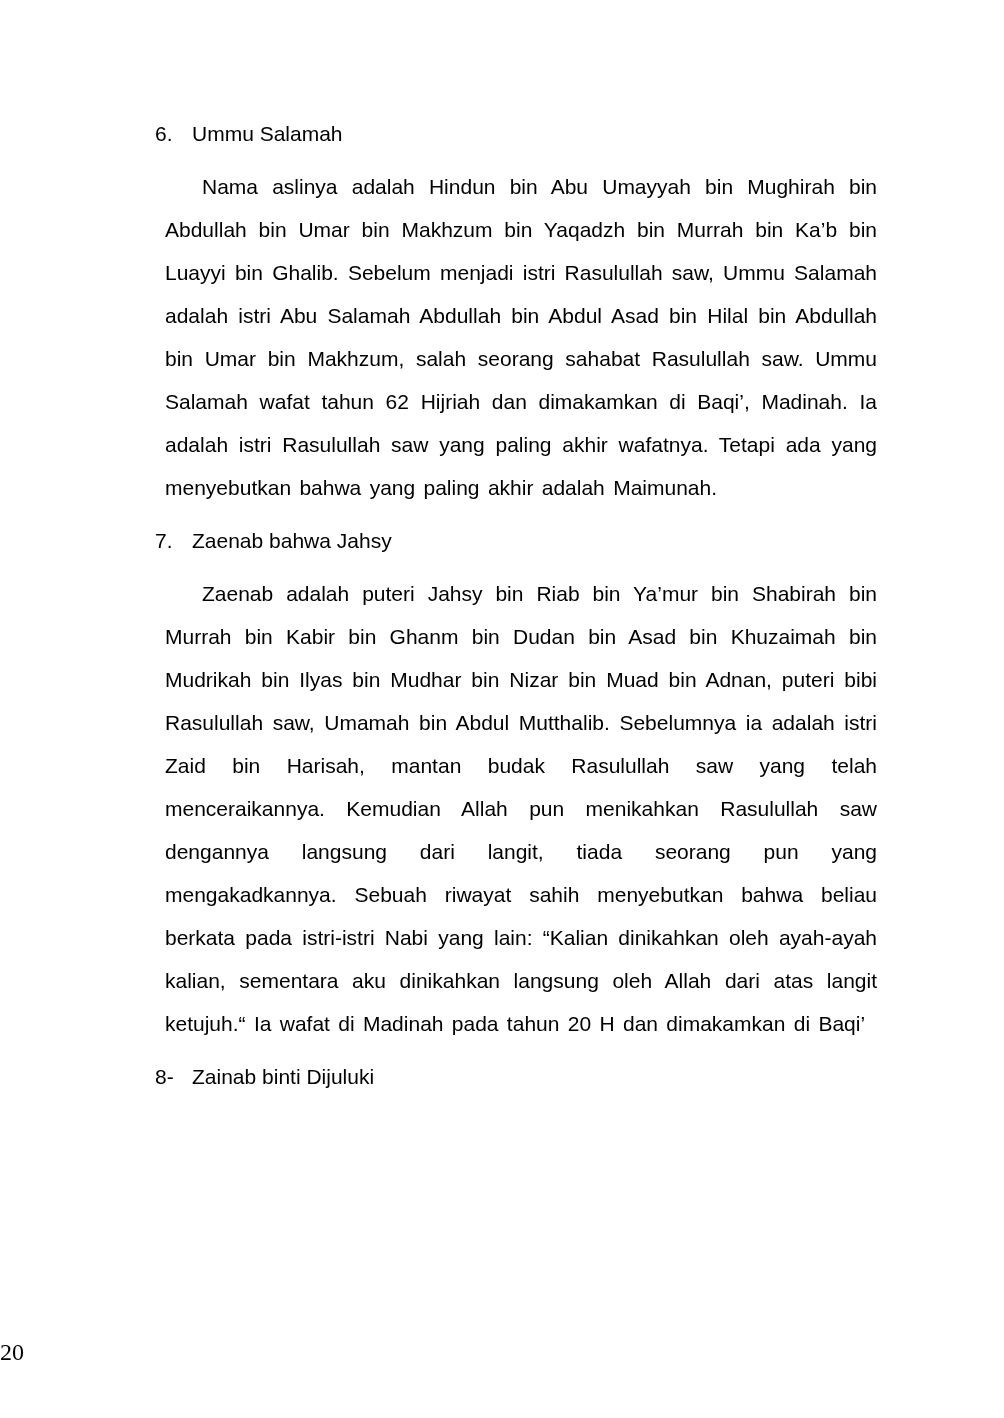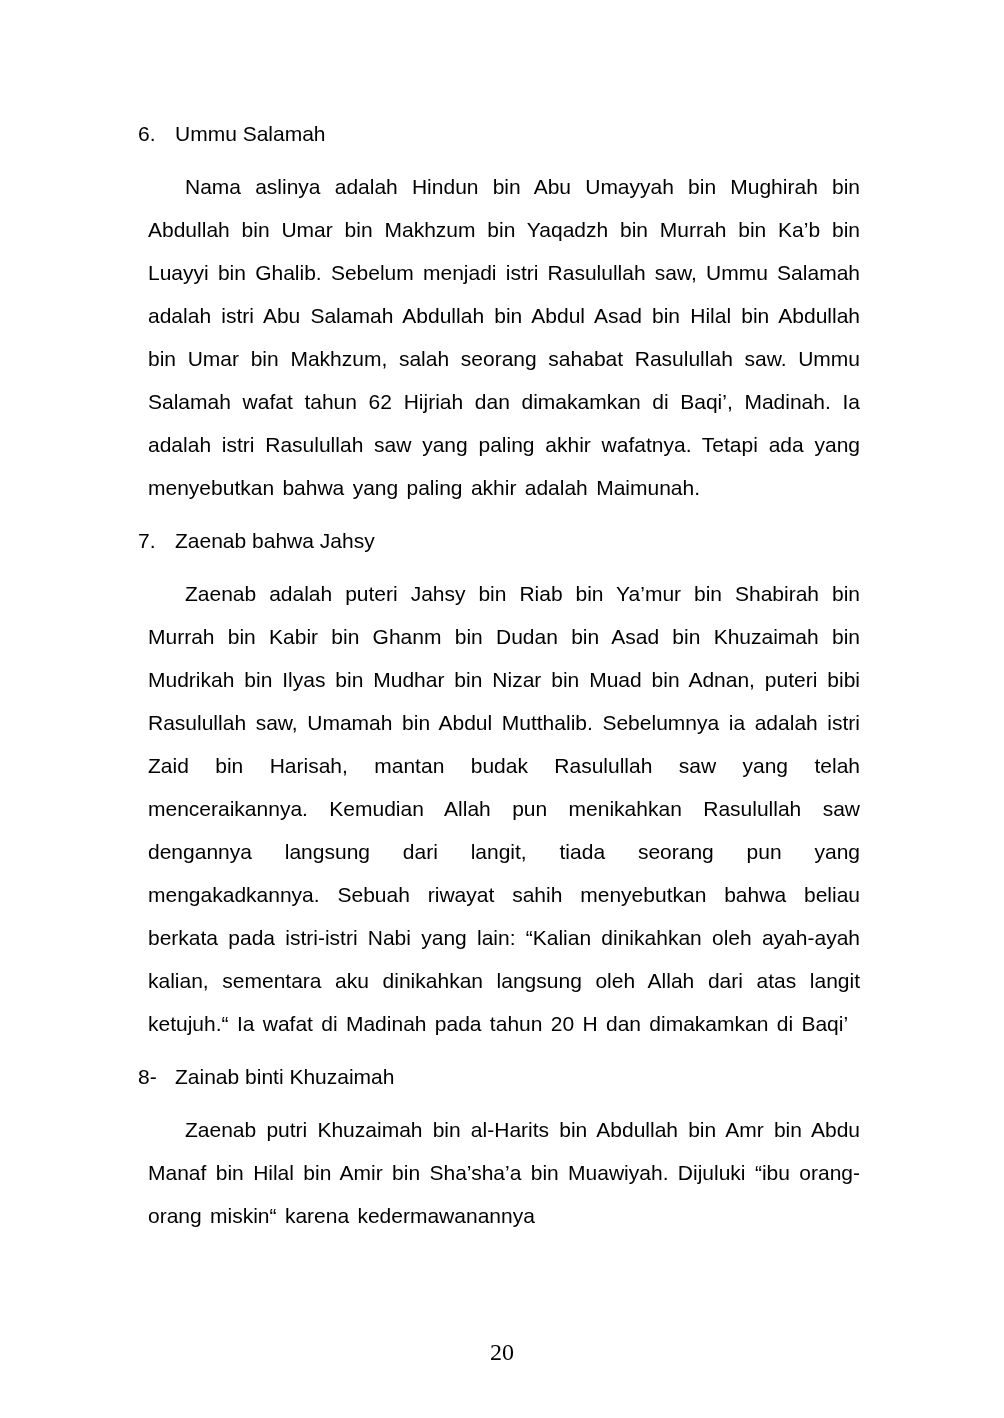--- a/index.html
+++ b/index.html
@@ -12,21 +12,21 @@
     width: 1004px;
     height: 1418px;
     background: #ffffff;
     font-family: "Liberation Sans", sans-serif;
     color: #000000;
     overflow: hidden;
   }
   .content {
     position: absolute;
     top: 112px;
-    left: 138px;
+    left: 155px;
     width: 732px;
     font-size: 21px;
     line-height: 43px;
   }
   .section-heading {
     margin: 0;
     padding: 0;
     font-size: 21px;
     font-weight: normal;
     line-height: 43px;
@@ -42,37 +42,35 @@
     text-align: justify;
     text-indent: 37px;
     word-spacing: 2.5px;
     line-height: 43px;
   }
   .page-number {
     position: absolute;
     bottom: 52px;
     left: 0;
     width: 100%;
-    text-align: center;
     font-family: "Liberation Serif", serif;
     font-size: 24px;
     color: #000000;
   }
 </style>
 </head>
 <body>
 
 <div class="page">
   <div class="content">
 
     <h2 class="section-heading"><span class="num">6.</span><span>Ummu Salamah</span></h2>
     <p class="section-body">Nama aslinya adalah Hindun bin Abu Umayyah bin Mughirah bin Abdullah bin Umar bin Makhzum bin Yaqadzh bin Murrah bin Ka’b bin Luayyi bin Ghalib. Sebelum menjadi istri Rasulullah saw, Ummu Salamah adalah istri Abu Salamah Abdullah bin Abdul Asad bin Hilal bin Abdullah bin Umar bin Makhzum, salah seorang sahabat Rasulullah saw. Ummu Salamah wafat tahun 62 Hijriah dan dimakamkan di Baqi’, Madinah. Ia adalah istri Rasulullah saw yang paling akhir wafatnya. Tetapi ada yang menyebutkan bahwa yang paling akhir adalah Maimunah.</p>
 
     <h2 class="section-heading"><span class="num">7.</span><span>Zaenab bahwa Jahsy</span></h2>
     <p class="section-body">Zaenab adalah puteri Jahsy bin Riab bin Ya’mur bin Shabirah bin Murrah bin Kabir bin Ghanm bin Dudan bin Asad bin Khuzaimah bin Mudrikah bin Ilyas bin Mudhar bin Nizar bin Muad bin Adnan, puteri bibi Rasulullah saw, Umamah bin Abdul Mutthalib. Sebelumnya ia adalah istri Zaid bin Harisah, mantan budak Rasulullah saw yang telah menceraikannya. Kemudian Allah pun menikahkan Rasulullah saw dengannya langsung dari langit, tiada seorang pun yang mengakadkannya. Sebuah riwayat sahih menyebutkan bahwa beliau berkata pada istri-istri Nabi yang lain: “Kalian dinikahkan oleh ayah-ayah kalian, sementara aku dinikahkan langsung oleh Allah dari atas langit ketujuh.“ Ia wafat di Madinah pada tahun 20 H dan dimakamkan di Baqi’</p>
 
-    <h2 class="section-heading"><span class="num">8-</span><span>Zainab binti Khuzaimah</span></h2>
-    <p class="section-body">Zaenab putri Khuzaimah bin al-Harits bin Abdullah bin Amr bin Abdu Manaf bin Hilal bin Amir bin Sha’sha’a bin Muawiyah. Dijuluki “ibu orang-orang miskin“ karena kedermawanannya</p>
+    <h2 class="section-heading"><span class="num">8-</span><span>Zainab binti Dijuluki</span></h2>
 
   </div>
 
   <div class="page-number">20</div>
 </div>
 
 </body></html>

